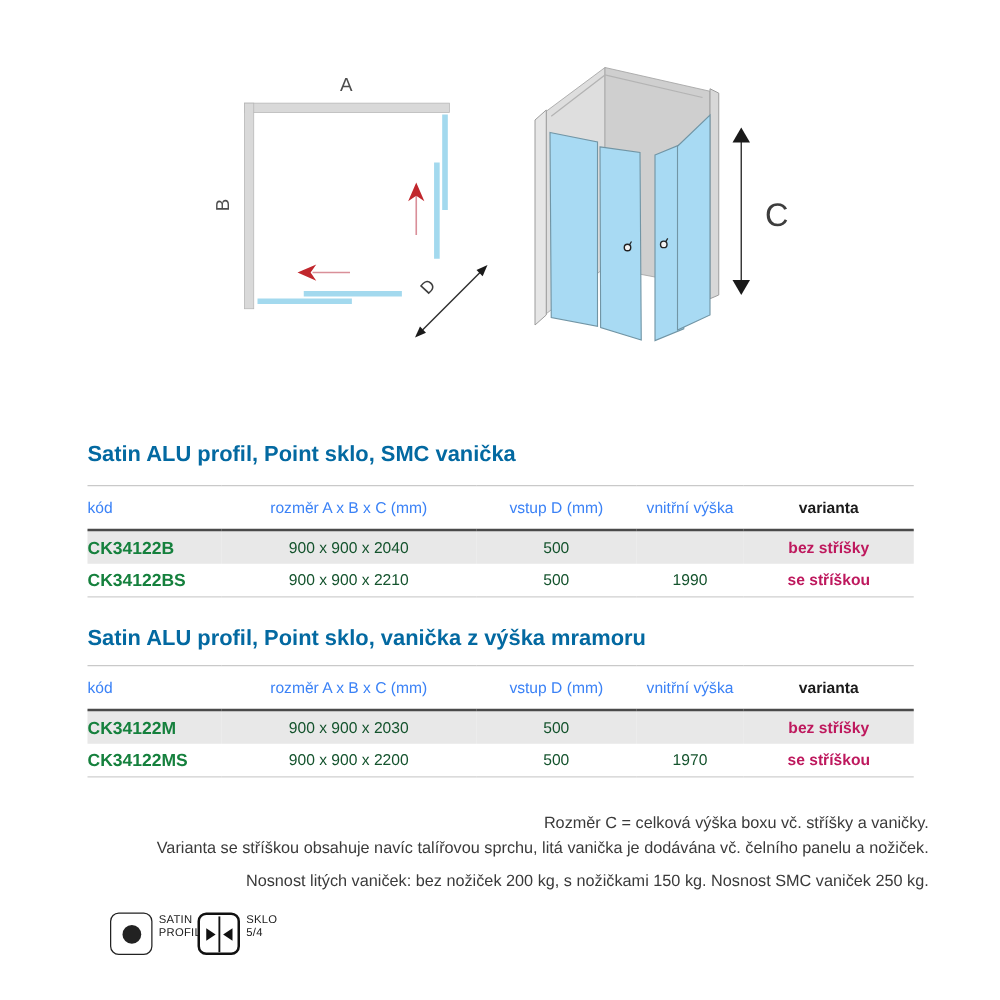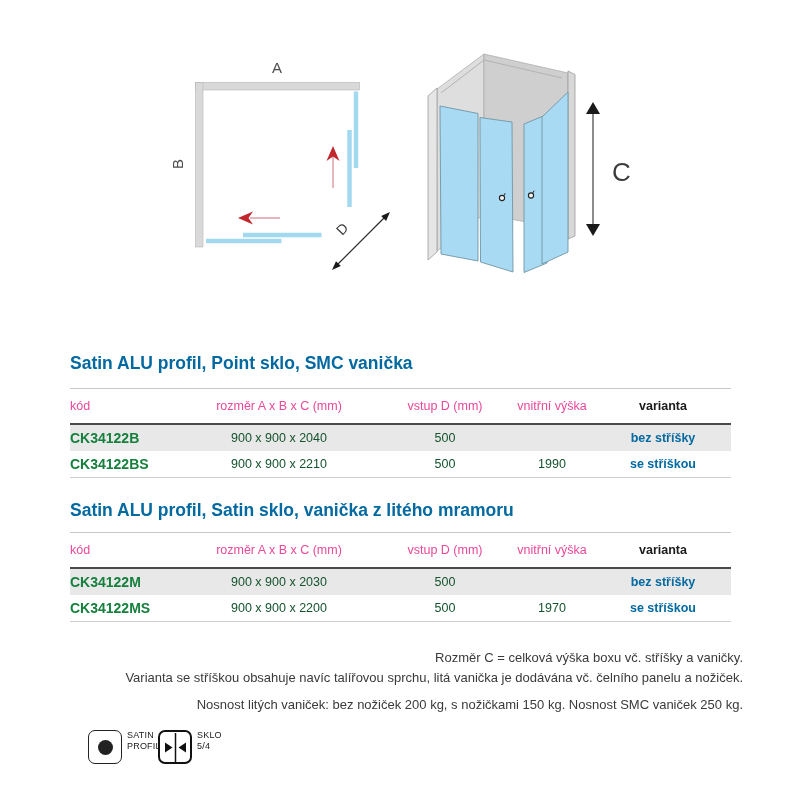--- a/index.html
+++ b/index.html
@@ -16,29 +16,29 @@
              font-size:17.5px;font-weight:700;color:#0369a1;line-height:24px;}
   .sec-title.t1{top:351px;}
   .sec-title.t2{top:498px;}
 
   
   table.spec{position:absolute;left:70px;width:661px;border-collapse:collapse;table-layout:fixed;}
   table.spec.tb1{top:388px;}
   table.spec.tb2{top:532px;}
   table.spec thead tr{height:35px;}
   table.spec thead{border-top:1px solid #c9c9c9;border-bottom:2px solid #4a4a4a;}
-  table.spec th{font-weight:400;font-size:12.5px;color:#ec4899;text-align:center;vertical-align:middle;padding:0;}
+  table.spec th{font-weight:400;font-size:12.5px;color:#3b82f6;text-align:center;vertical-align:middle;padding:0;}
   table.spec th.c-kod{text-align:left;}
   table.spec th.c-var{font-weight:700;color:#1b1b1b;}
   table.spec tbody tr{height:27px;}
   table.spec tbody tr.shaded{background:#e8e8e8;}
   table.spec tbody{border-bottom:1px solid #cfcfcf;}
   table.spec td{font-size:12.5px;color:#14532d;text-align:center;vertical-align:middle;padding:0;}
   table.spec td.c-kod{text-align:left;font-size:14px;font-weight:700;color:#15803d;}
-  table.spec td.c-var{font-weight:700;color:#0369a1;}
+  table.spec td.c-var{font-weight:700;color:#be185d;}
 
   
   .notes{position:absolute;left:70px;top:648px;width:673px;text-align:right;
          font-size:13px;line-height:20px;color:#3a3a3a;}
   .notes p{margin:0;}
   .notes p.gap{margin-top:7px;}
 
   
   .badge{position:absolute;top:730px;display:flex;}
   .badge.b1{left:88px;}
@@ -142,21 +142,21 @@
       <tr>
         <td class="c-kod">CK34122BS</td>
         <td>900 x 900 x 2210</td>
         <td>500</td>
         <td>1990</td>
         <td class="c-var">se stříškou</td>
       </tr>
     </tbody>
   </table>
 
-  <h2 class="sec-title t2">Satin ALU profil, Satin sklo, vanička z litého mramoru</h2>
+  <h2 class="sec-title t2">Satin ALU profil, Point sklo, vanička z výška mramoru</h2>
   <table class="spec tb2">
     <colgroup>
         <col style="width:107px">
         <col style="width:204px">
         <col style="width:128px">
         <col style="width:86px">
         <col style="width:136px">
       </colgroup>
     <thead>
       <tr>

